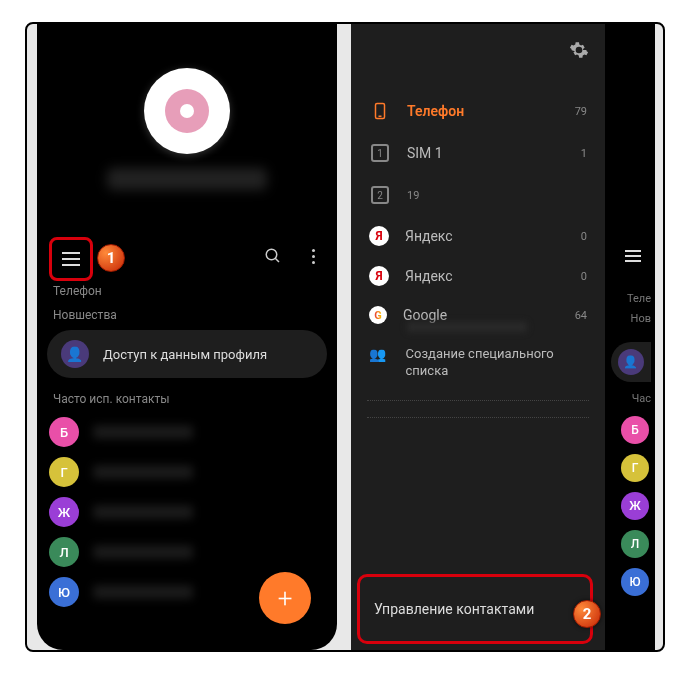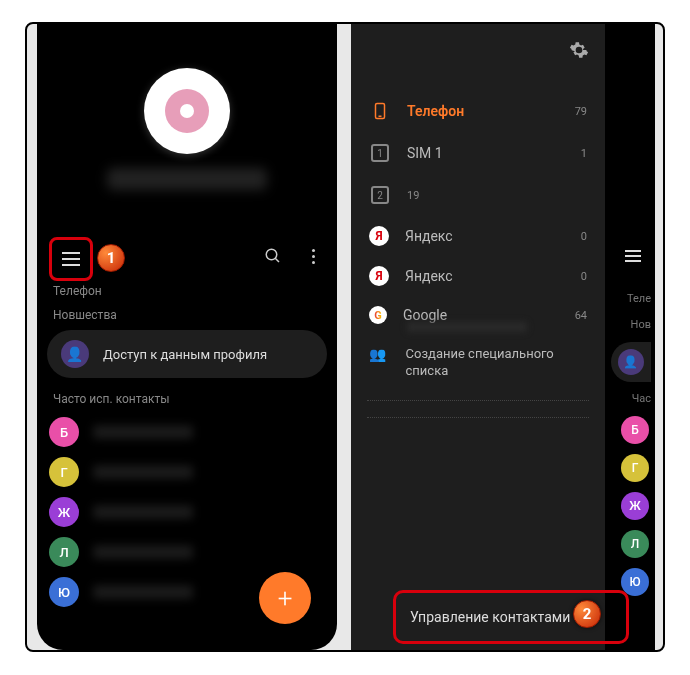--- a/index.html
+++ b/index.html
@@ -54,30 +54,30 @@
   .sub-blur { position:absolute; left: 56px; top: 26px; width: 120px; height: 10px; background:#2a2a2a; border-radius:3px; filter:blur(3px);}
   .gwrap { position:relative;}
   .custom-list { display:flex; align-items:flex-start; gap: 16px; padding: 12px 18px;}
   .people-ico { color:#888; width:22px; font-size:14px;}
   .custom-text { color:#bbb; font-size:13px; line-height:1.3;}
   .dotline { border-top: 1px dotted #444; margin: 8px 16px; }
   .groups { display:flex; align-items:center; padding: 14px 18px; }
   .groups-label { flex:1; color:#bbb; font-size:14px; }
   .chev { width:14px; height:14px; }
   .manage-wrap { position:absolute; bottom: 6px; left: 6px; right: 6px; }
-  .manage-btn { width: 236px; border: 3px solid #d8000c; border-radius: 10px; padding: 16px 14px; color: #ddd; font-size: 14px; background: transparent; text-align:left;margin-left:36px;}
+  .manage-btn { width: 236px; border: 3px solid #d8000c; border-radius: 10px; padding: 24px 14px; color: #ddd; font-size: 14px; background: transparent; text-align:left;}
   .badge.n2 { position:absolute; bottom: 16px; right: -2px; background: radial-gradient(circle at 30% 30%, #ff8a3a, #c52505); border:1px solid #a01b00;}
   
   
   .bg-strip { position:absolute; right:0; top:0; width: 50px; height:100%; background:#000;padding-left:48px; }
   .bg-ham { position:absolute; top: 226px; right: 14px; }
   .bg-ham .ham-lines{ width:16px; height:12px;}
   .bg-label { position:absolute; right:4px; color:#777; font-size:11px;}
   .bg-t { top: 268px; }
-  .bg-n { top: 294px; }
+  .bg-n { top: 288px; }
   .bg-pill { position:absolute; right: 4px; top: 318px; width:40px; height:40px; border-radius:50% 0 0 50%; background:#1e1e1e; display:flex; align-items:center; justify-content:center;}
   .bg-pill .pill-ico{ width:26px; height:26px; font-size:12px;}
   .bg-f { top: 368px; text-align: center; }
   .bg-contacts { position:absolute; right: 6px; top: 392px; display:flex; flex-direction:column; gap: 10px;}
   .bg-contacts .cavatar { width:28px; height:28px; font-size:12px;}
 </style>
 </head>
 <body>
 
 <div class="frame">

